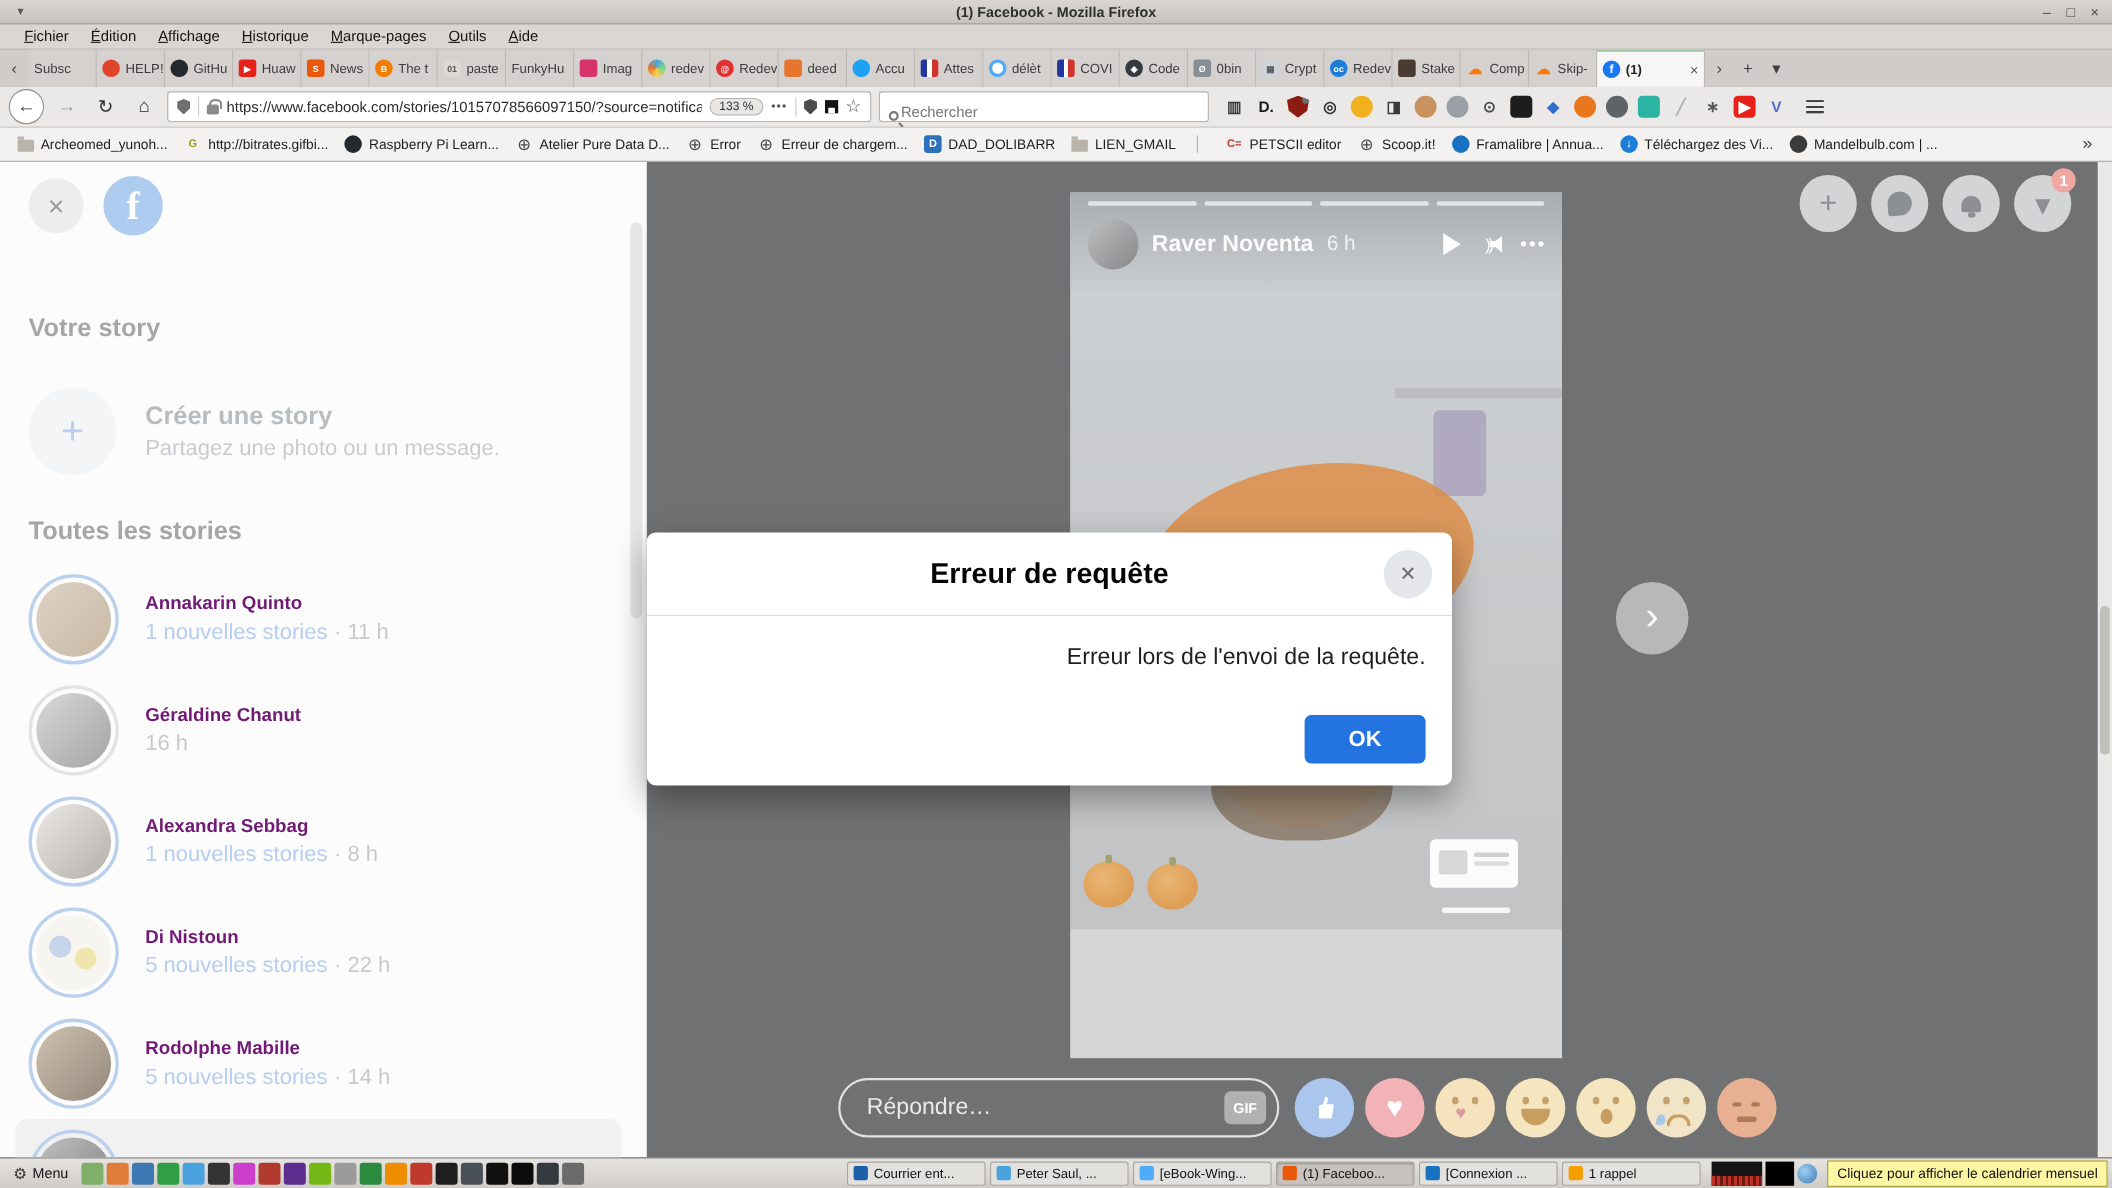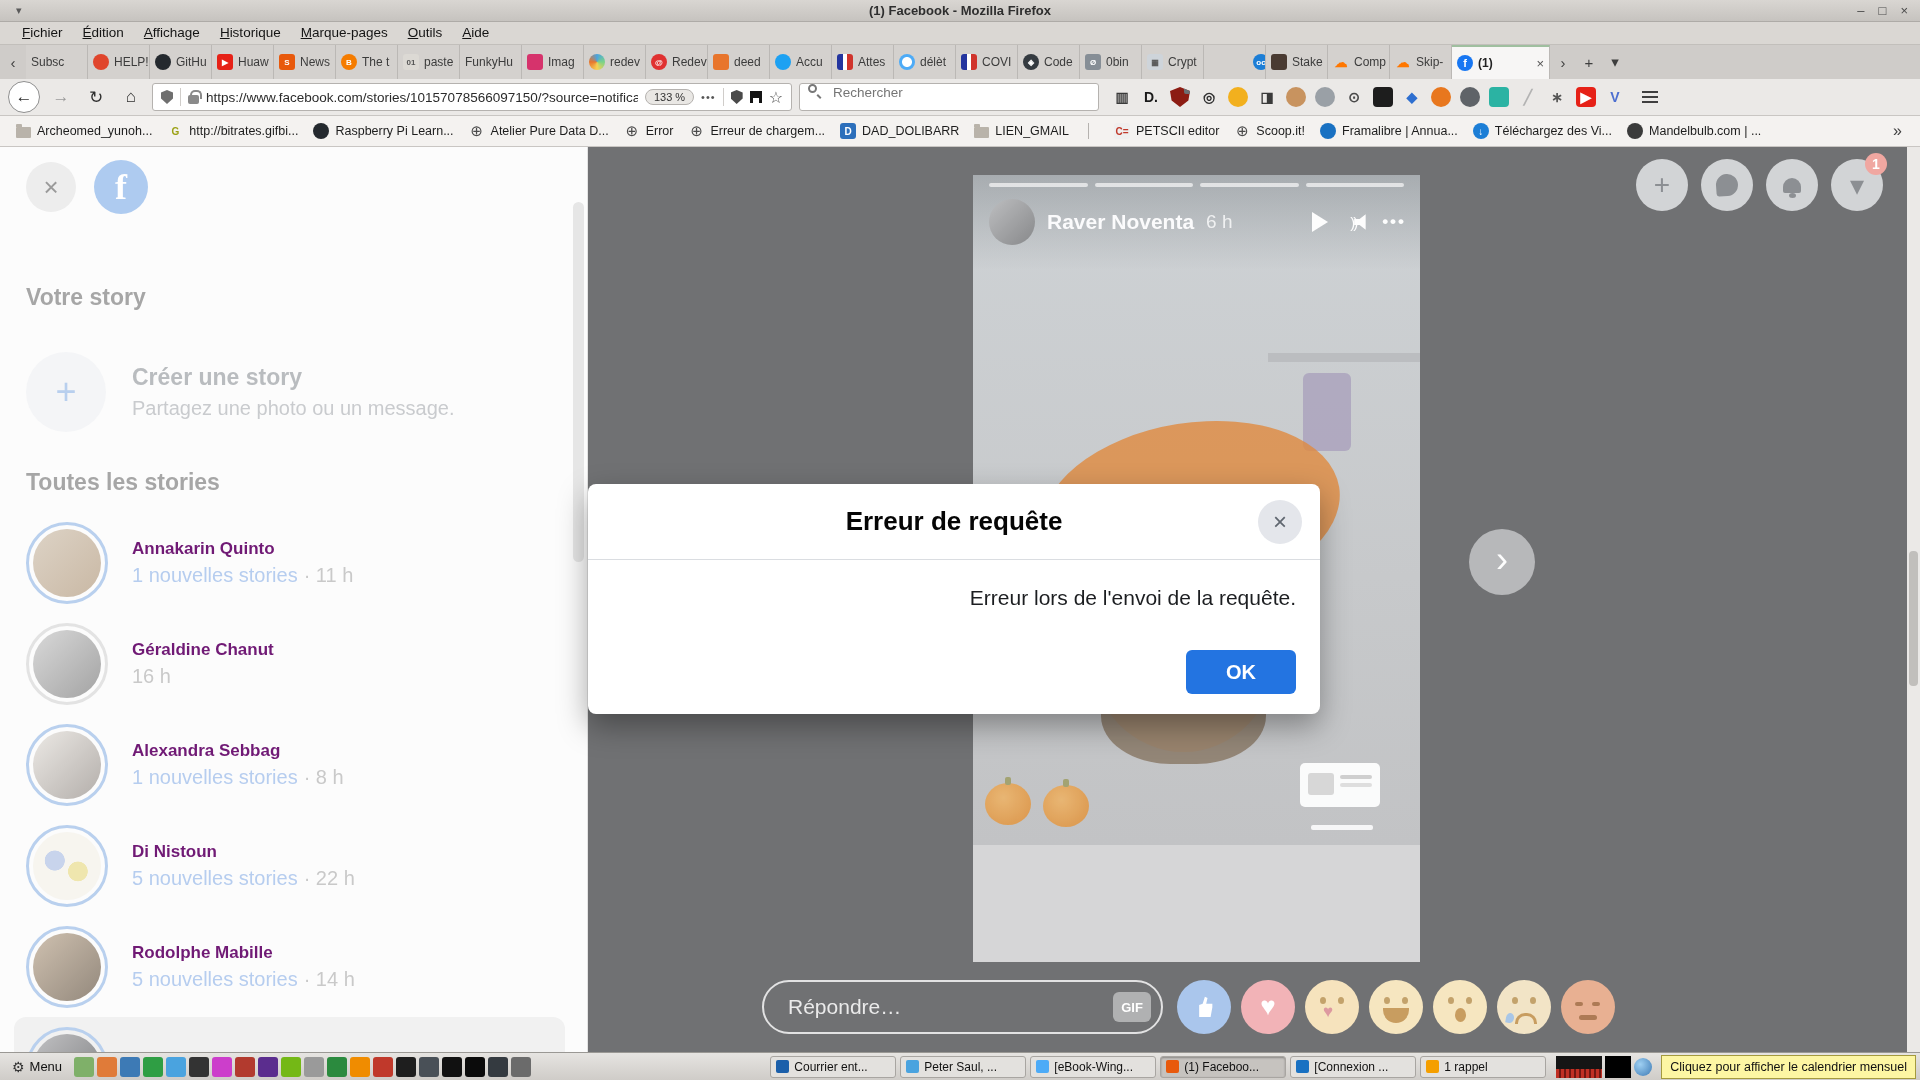--- a/index.html
+++ b/index.html
@@ -34,21 +34,21 @@
   .shieldic{width:12px;height:14px;background:#6f6f6f;clip-path:polygon(50% 0,100% 18%,100% 60%,50% 100%,0 60%,0 18%);flex:none;}
   .vsep{width:1px;height:18px;background:#d0cdca;flex:none;}
   .lockic{width:11px;height:9px;background:#8a8a8a;border-radius:2px;position:relative;margin-top:5px;flex:none;}
   .lockic::before{content:"";position:absolute;top:-5px;left:1.5px;width:8px;height:7px;border:2px solid #8a8a8a;border-bottom:none;border-radius:5px 5px 0 0;}
   #urlbar .url{white-space:nowrap;overflow:hidden;flex:1;}
   .zoompill{flex:none;border:1px solid #b5b2af;background:#e9e7e4;border-radius:10px;font-size:11px;padding:1px 8px;color:#333;}
   .dots{color:#555;font-size:11px;letter-spacing:1px;flex:none;}
   .floppyic{width:12px;height:12px;background:#141414;position:relative;flex:none;}
   .floppyic::after{content:"";position:absolute;left:3px;bottom:0;width:6px;height:5px;background:#fff;}
   .starred{font-size:16px;color:#4a4a4a;flex:none;}
-  #searchbar{width:300px;height:28px;background:#fff;border:1px solid #b5b2af;border-radius:3px;display:flex;align-items:flex-start;padding:0 8px;gap:14px;flex:none;}
+  #searchbar{width:300px;height:28px;background:#fff;border:1px solid #b5b2af;border-radius:3px;display:flex;align-items:flex-end;padding:0 8px;gap:0;flex:none;}
   .mag{width:9px;height:9px;border:2px solid #777;border-radius:50%;position:relative;flex:none;}
   .mag::after{content:"";position:absolute;width:2px;height:5px;background:#777;transform:rotate(-45deg);left:8px;top:8px;}
   #searchbar input{border:none;outline:none;font-size:13.5px;color:#333;width:100%;font-family:"Liberation Sans",sans-serif;background:transparent;}
   #extrow{display:flex;align-items:center;gap:9px;margin-left:6px;}
   .ext{width:20px;height:20px;display:flex;align-items:center;justify-content:center;font-size:14px;font-weight:bold;position:relative;border-radius:4px;flex:none;}
   .ext.rd{border-radius:50%;}
   .ext.shield{clip-path:polygon(50% 0,100% 20%,92% 68%,50% 100%,8% 68%,0 20%);}
   .ext .badge{position:absolute;top:-5px;right:-6px;background:#6b6f73;color:#fff;font-size:10px;font-weight:bold;padding:0 3px;border-radius:2px;line-height:12px;clip-path:none;}
   .ext .badge:empty{display:none;}
   .hamb{width:16px;height:12px;background:linear-gradient(#3f3f3f 0 2px,transparent 2px 5px,#3f3f3f 5px 7px,transparent 7px 10px,#3f3f3f 10px 12px);margin:0 8px 0 10px;flex:none;}
@@ -306,21 +306,21 @@
         <span class="ticon sq" style="background: rgb(134, 142, 150); color: rgb(255, 255, 255);">Ø</span>
         <span>0bin</span>
       </span>
 
       <span class="tab">
         <span class="ticon sq" style="background: rgb(206, 212, 218); color: rgb(85, 85, 85);">▦</span>
         <span>Crypt</span>
       </span>
 
       <span class="tab">
-        <span class="ticon rd" style="background: rgb(28, 126, 214); color: rgb(255, 255, 255); margin-left: 44px;">oc</span>
+        <span class="ticon rd" style="background: rgb(28, 126, 214); color: rgb(255, 255, 255);">oc</span>
         <span>Redev</span>
       </span>
 
       <span class="tab">
         <span class="ticon sq" style="background: rgb(74, 59, 50); color: rgb(255, 255, 255);"></span>
         <span>Stake</span>
       </span>
 
       <span class="tab">
         <span class="ticon none2" style="color: rgb(255, 119, 0);">☁</span>

